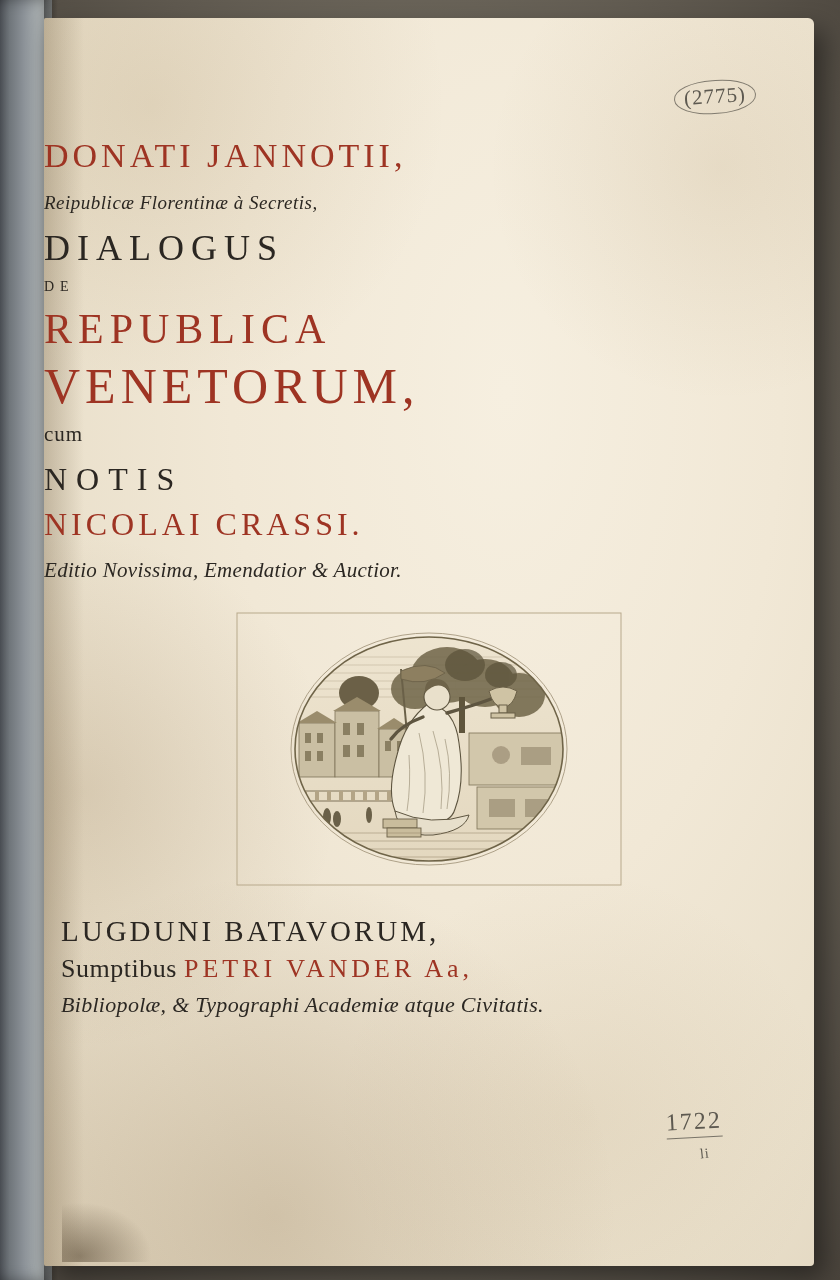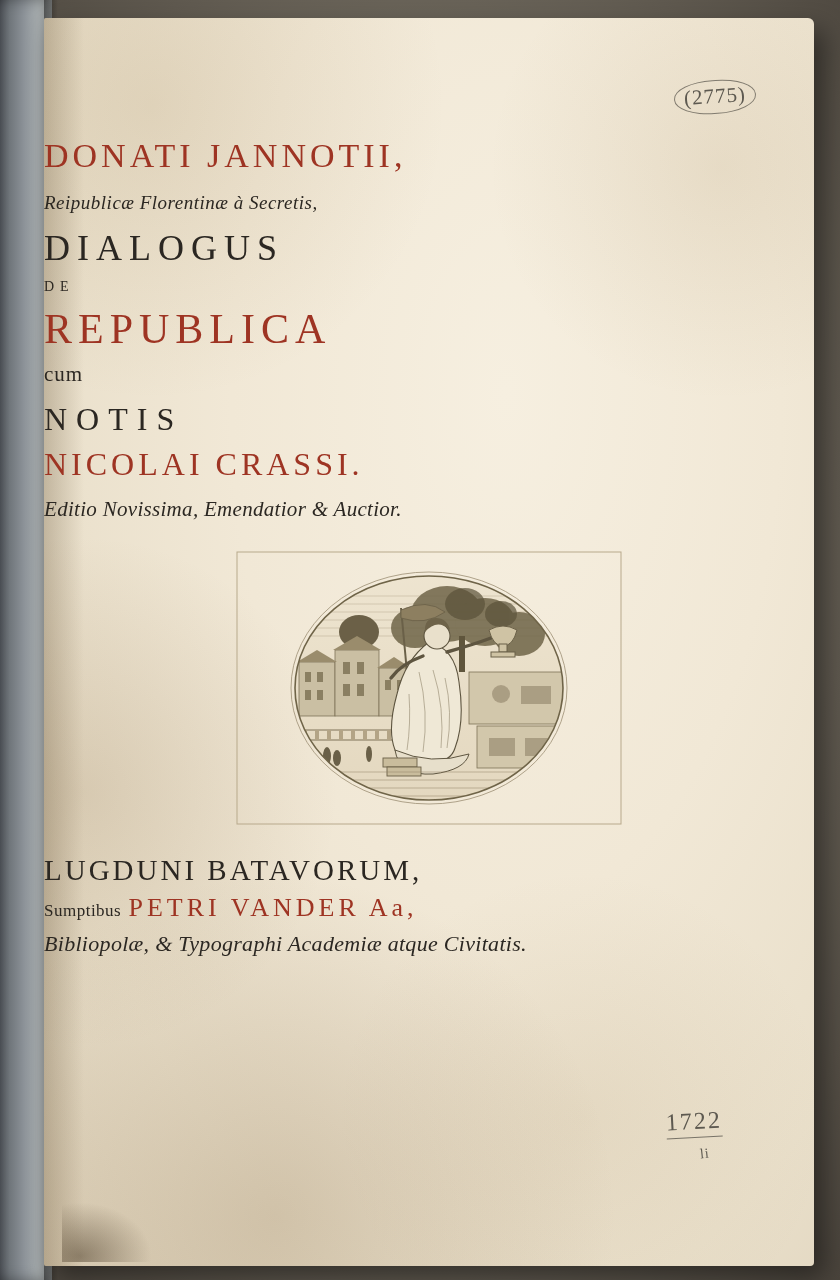--- a/index.html
+++ b/index.html
@@ -144,31 +144,31 @@
 
   
   .vignette {
     width: 392px;
     height: 288px;
     margin: 22px auto 0 auto;
     position: relative;
   }
   .vignette svg { display: block; }
 
-  .imprint { margin-top: 22px; }
+  .imprint { margin-top: 22px; padding-left: 17px; }
   .t-lugduni {
     font-size: 29px;
     letter-spacing: 3px;
   }
   .t-sumptibus {
     font-size: 25px;
     margin-top: 6px;
     letter-spacing: 1px;
   }
-  .t-sumptibus .lead { font-size: 17px; letter-spacing: 0.5px; }
+  .t-sumptibus .lead { font-size: 26px; letter-spacing: 0.5px; }
   .t-sumptibus .big  { font-size: 26px; letter-spacing: 4px; }
   .t-biblio {
     font-style: italic;
     font-size: 22px;
     margin-top: 8px;
     letter-spacing: 0.3px;
   }
 
   
   .annot {
@@ -236,20 +236,21 @@
       <div class="t-author red">DONATI JANNOTII,</div>
 
       <div class="t-sub1 black">Reipublicæ Florentinæ à Secretis,</div>
 
       <div class="t-dialogus black">DIALOGUS</div>
 
       <div class="t-de black">DE</div>
 
       <div class="t-republica red">REPUBLICA</div>
 
+      <div class="t-venetorum red">VENETORUM,</div>
 
       <div class="t-cum black">cum</div>
 
       <div class="t-notis black">NOTIS</div>
 
       <div class="t-crassi red">NICOLAI CRASSI.</div>
 
       <div class="t-editio black">Editio Novissima, Emendatior &amp; Auctior.</div>
 
       <div class="vignette">

